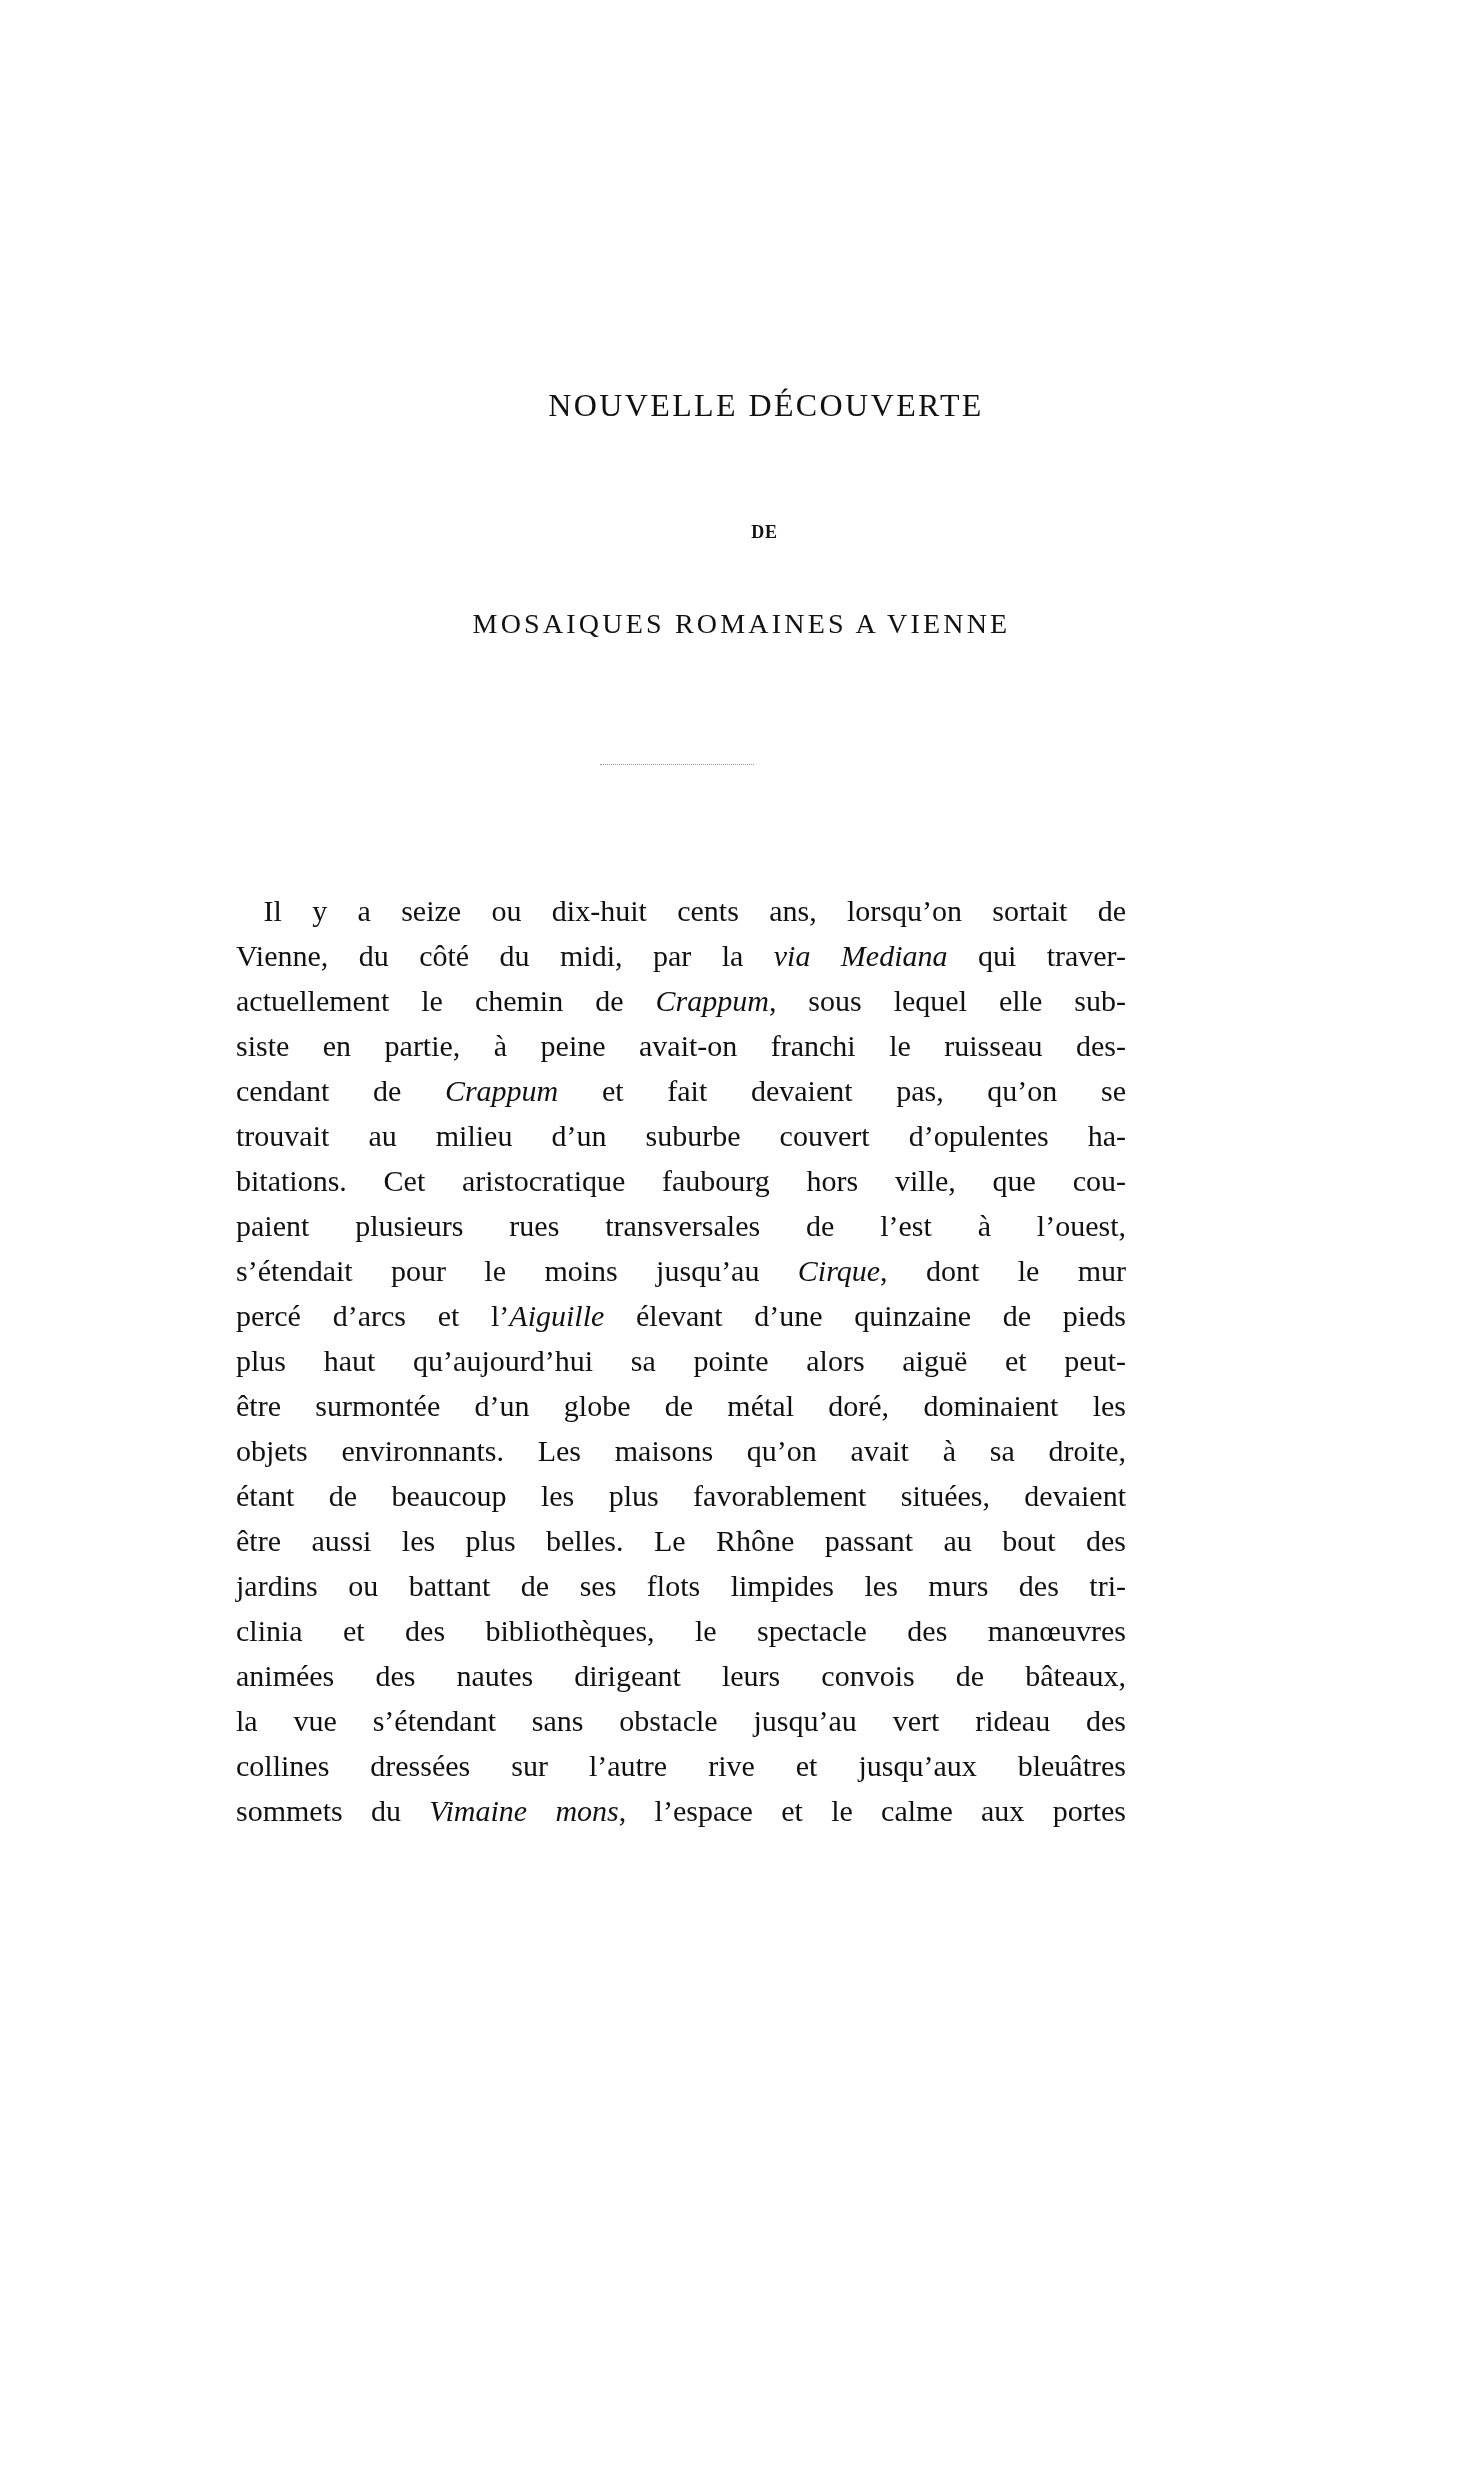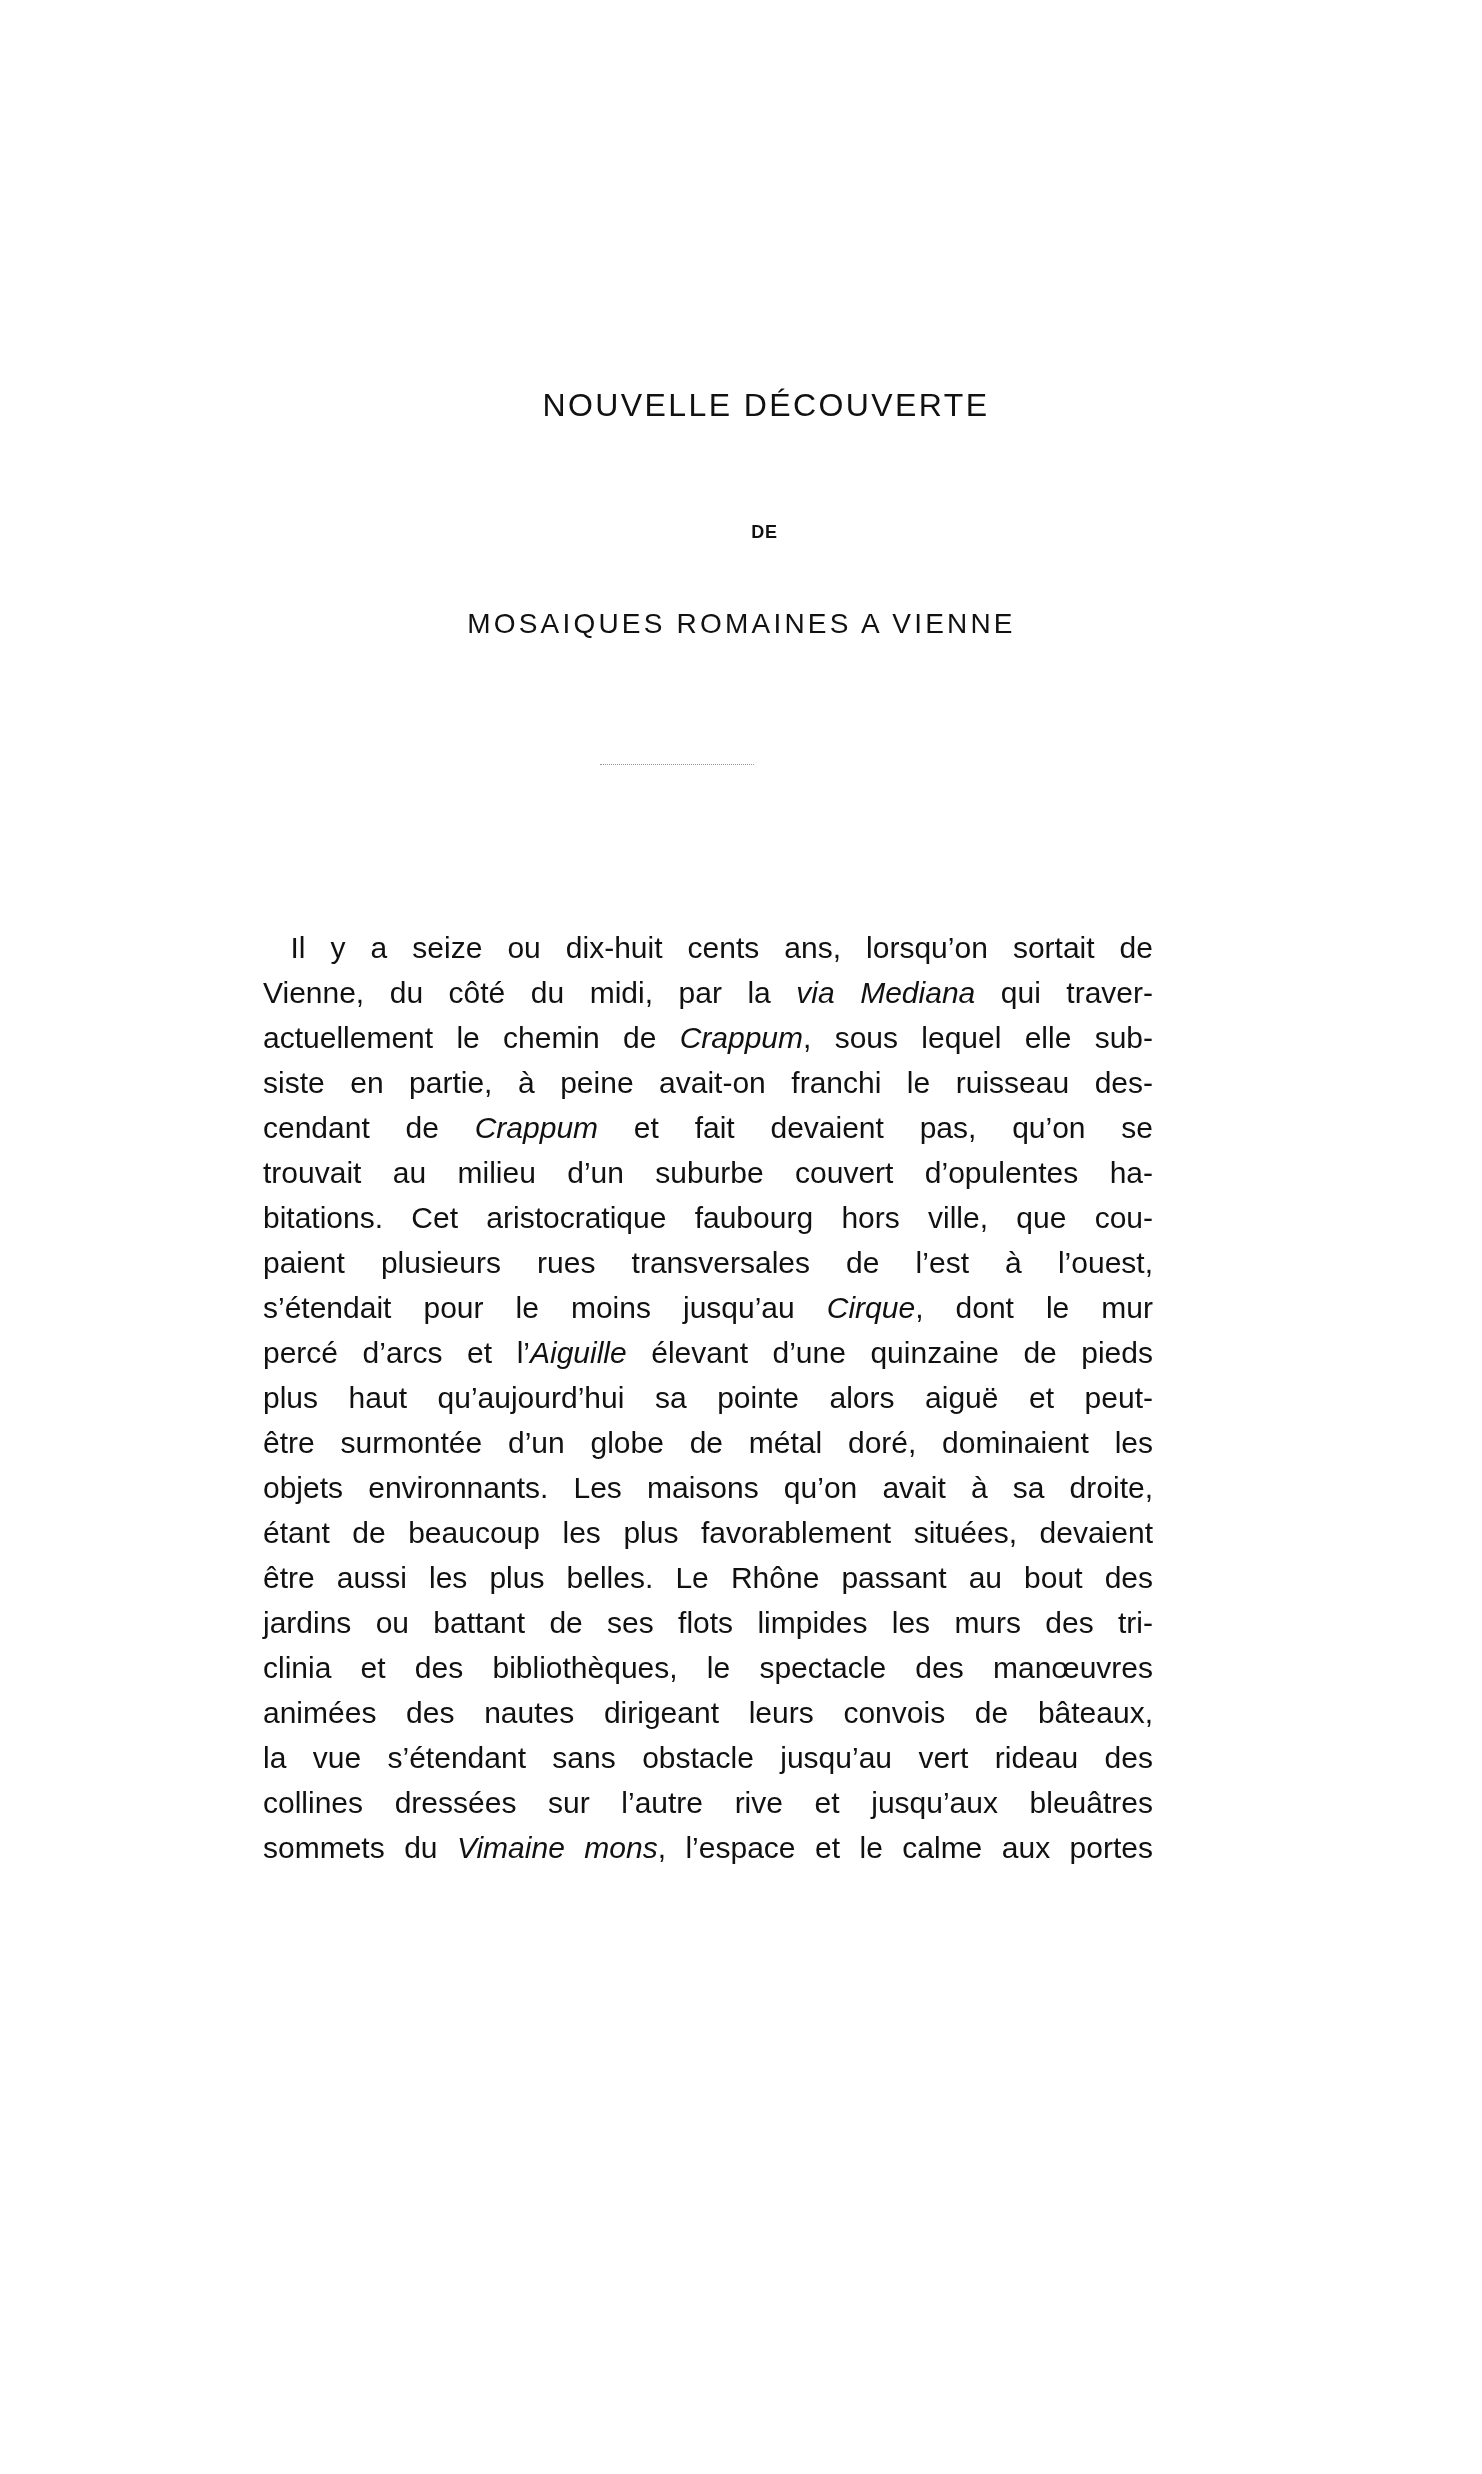--- a/index.html
+++ b/index.html
@@ -1,22 +1,22 @@
 <!DOCTYPE html>
 <html style="font-size:13px"><head>
   <meta charset="utf-8">
   <style>
     html, body { margin: 0; padding: 0; background: #ffffff; }
     body { width: 1483px; height: 2475px; position: relative; overflow: hidden; }
-    .page { position: absolute; left: 0; top: 0; width: 1483px; height: 1801px; background: #fff; color: #111; font-family: Liberation Sans, sans-serif; }
+    .page { position: absolute; left: 0; top: 0; width: 1483px; height: 1801px; background: #fff; color: #111; font-family: Liberation Serif, serif; }
     .title1 { position: absolute; top: 387px; left: 0; width: 1483px; padding-left: 49px; box-sizing: border-box; text-align: center; font-size: 32px; letter-spacing: 2.4px; white-space: nowrap; }
     .title-de { position: absolute; top: 522px; left: 0; width: 1483px; padding-left: 46px; box-sizing: border-box; text-align: center; font-size: 18px; font-weight: bold; letter-spacing: 0.8px; }
     .title2 { position: absolute; top: 608px; left: 0; width: 1483px; padding-left: 0; box-sizing: border-box; text-align: center; font-size: 28px; letter-spacing: 3.2px; white-space: nowrap; }
     .rule { position: absolute; top: 764px; left: 600px; width: 154px; height: 0; border-top: 0.8px dotted #999; }
-    .body { position: absolute; top: 888px; left: 263px; width: 890px; font-size: 30px; line-height: 45px; margin-top: 37px; }
+    .body { position: absolute; top: 888px; left: 236px; width: 890px; font-size: 30px; line-height: 45px; }
     .line { display: block; white-space: nowrap; text-align: justify; text-align-last: justify; height: 45px; }
     .line.first { padding-left: 27.5px; }
     .it { font-style: italic; }
   </style>
 </head>
 <body>
 
 <div class="page">
   <div class="title1">NOUVELLE DÉCOUVERTE</div>
   <div class="title-de">DE</div>

